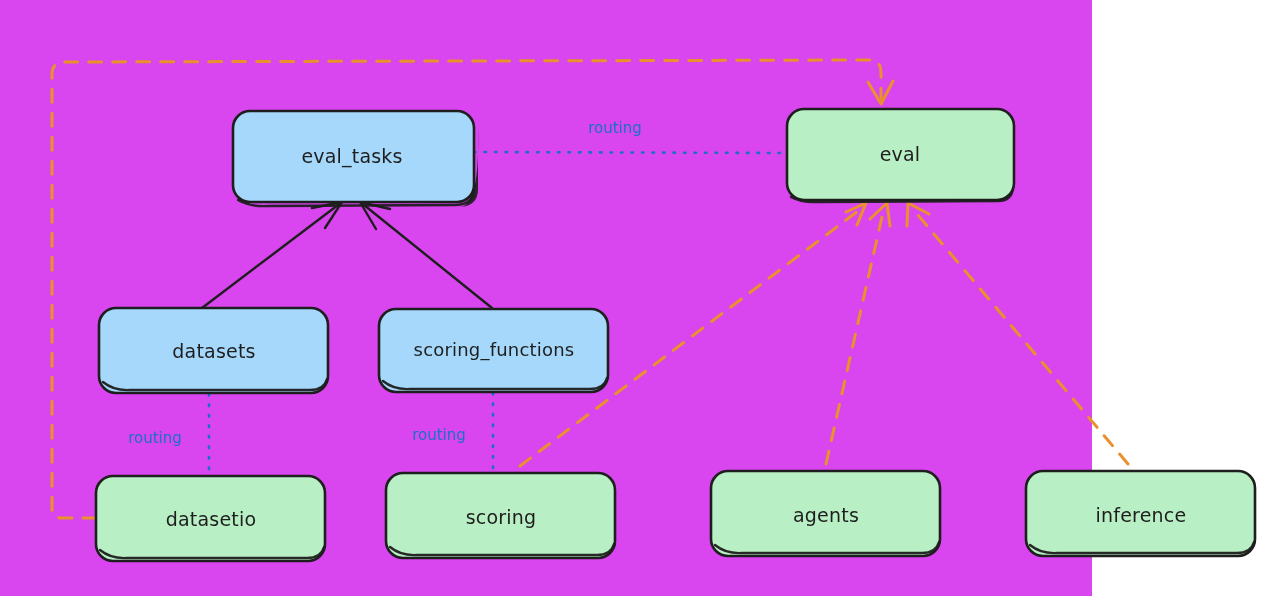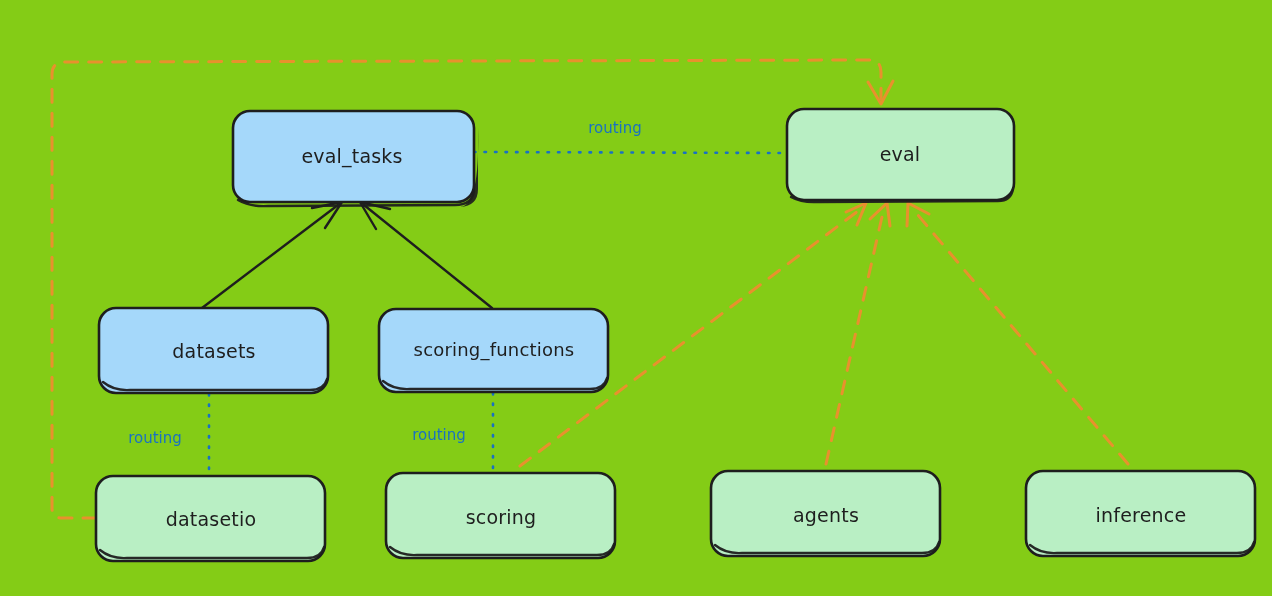--- a/index.html
+++ b/index.html
@@ -9,23 +9,23 @@
     background: #ffffff;
   }
   body {
     width: 1280px;
     height: 596px;
     overflow: hidden;
     font-family: "DejaVu Sans", sans-serif;
   }
   #diagram-root {
     position: relative;
-    width: 1272px;
+    width: 1092px;
     height: 596px;
-    background: #84cc16;
+    background: #d946ef;
   }
   svg.canvas {
     position: absolute;
     top: 0;
     left: 0;
     width: 1280px;
     height: 596px;
   }
   .node-label {
     font-family: "DejaVu Sans", sans-serif;

